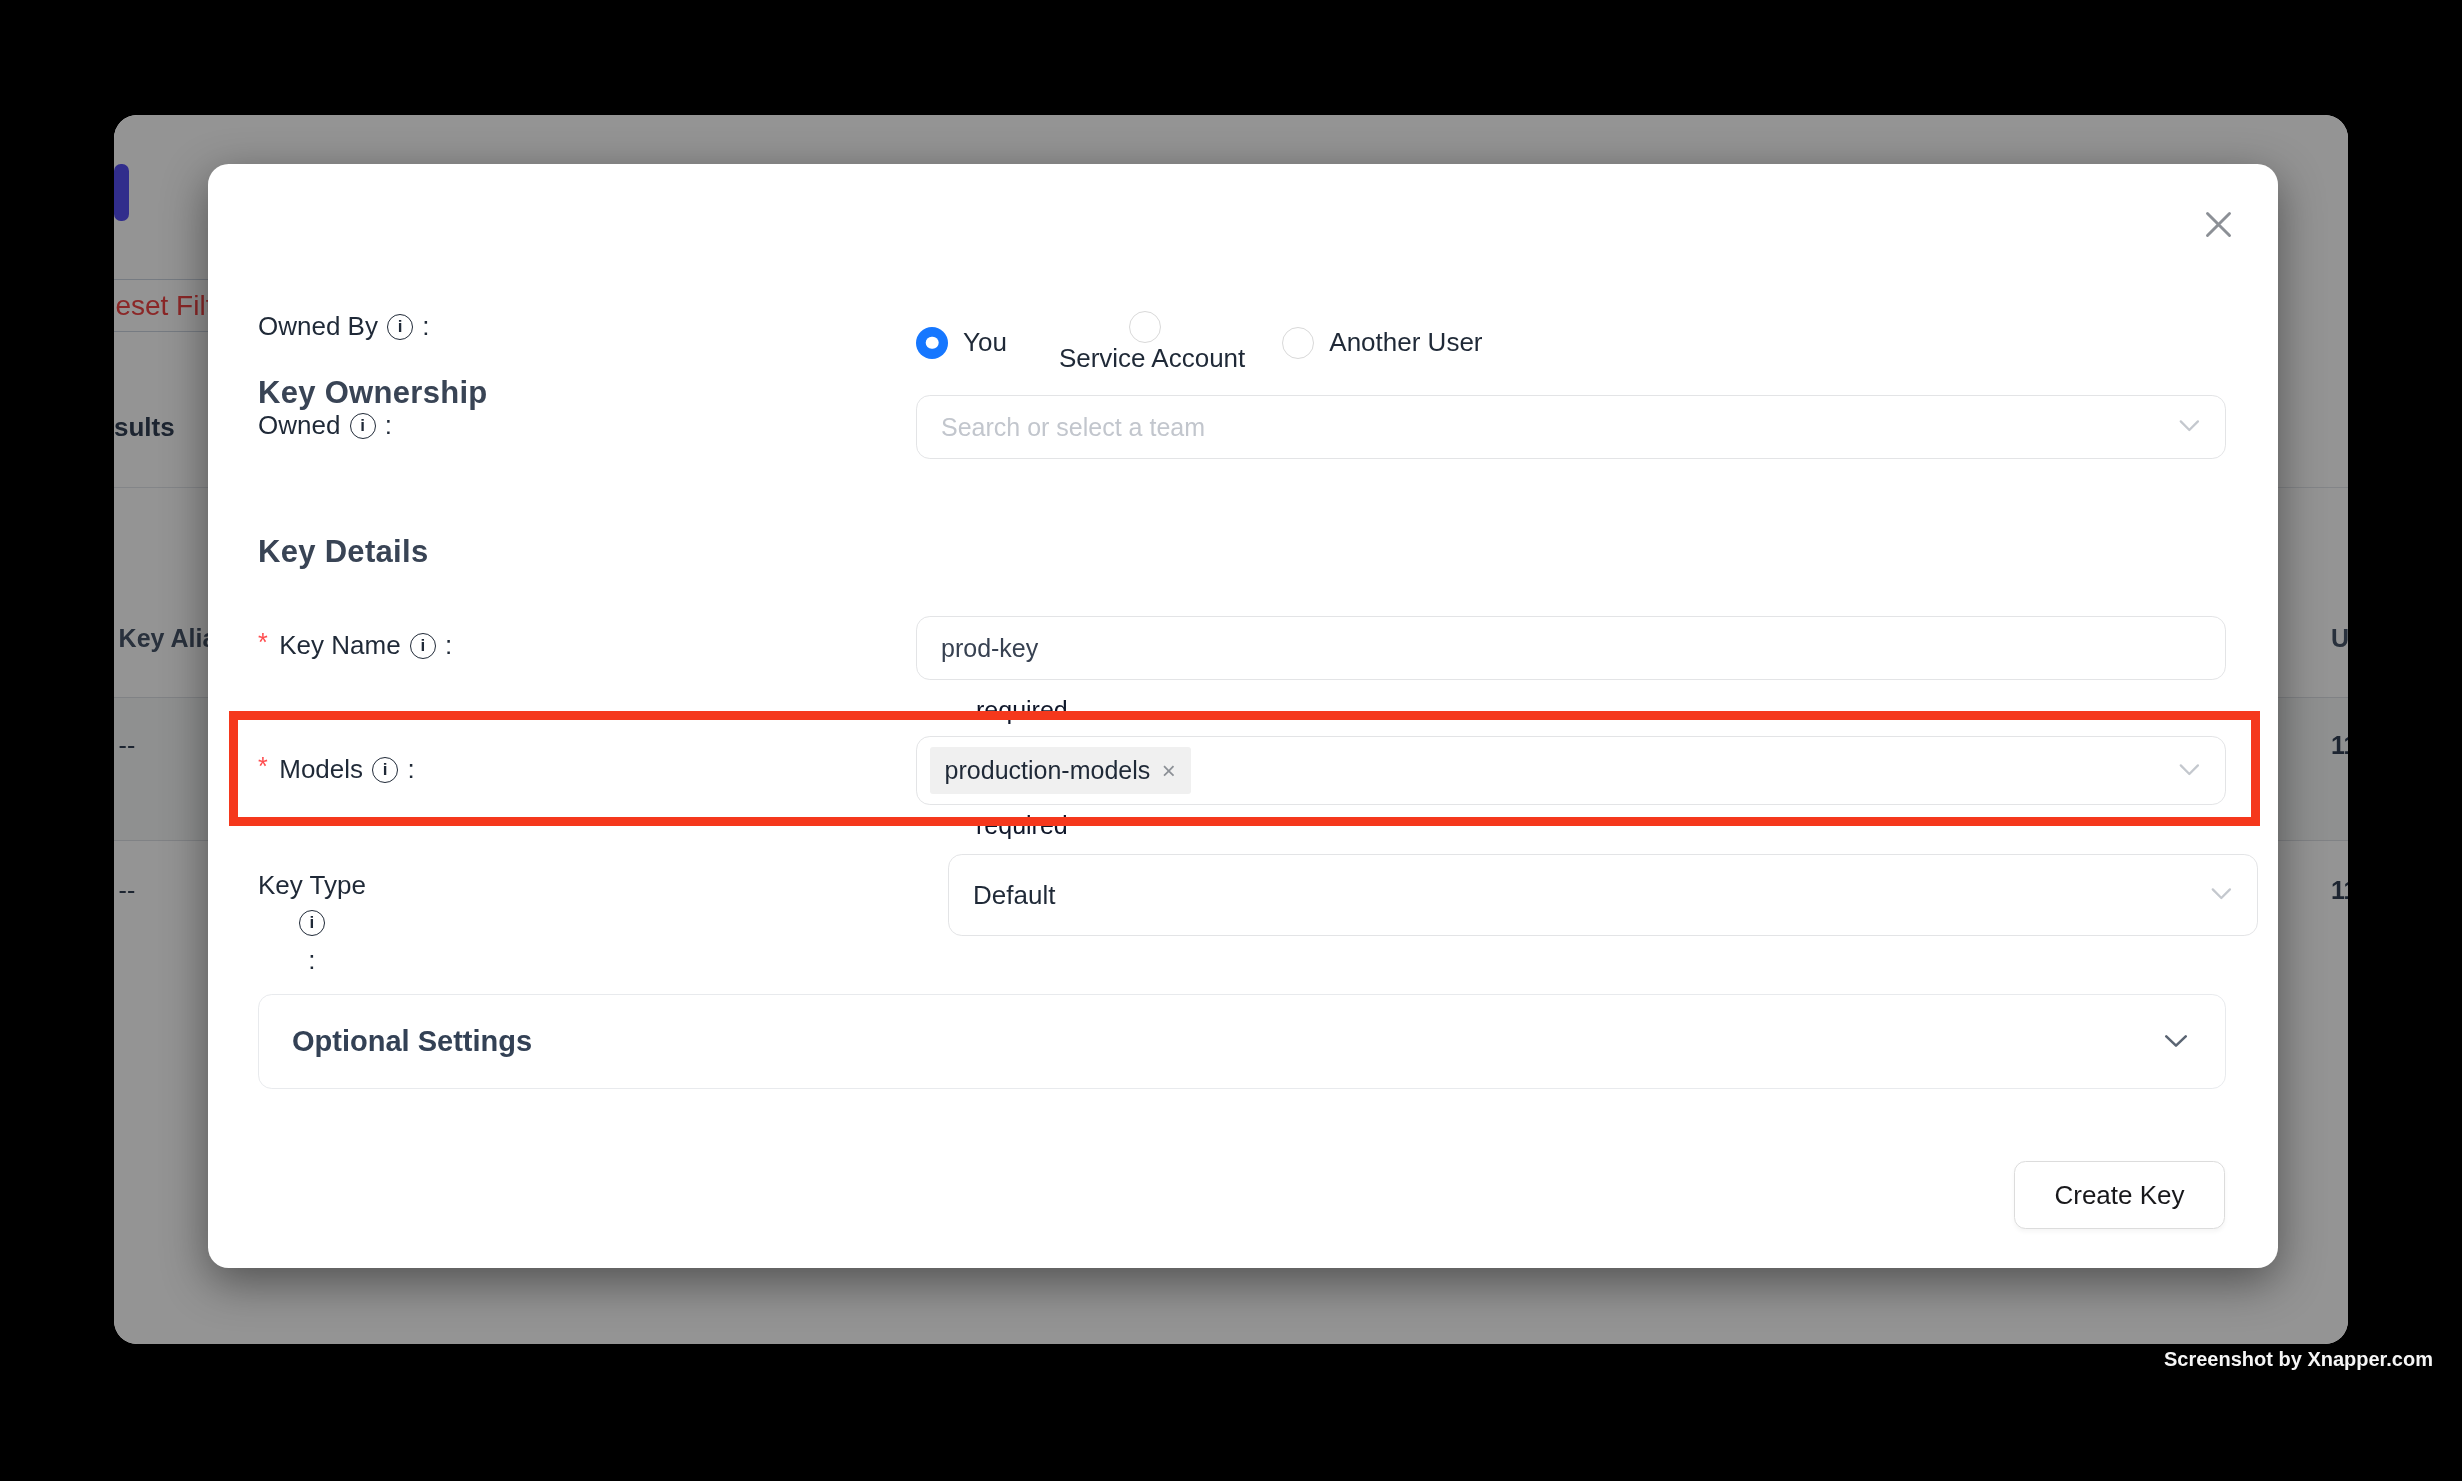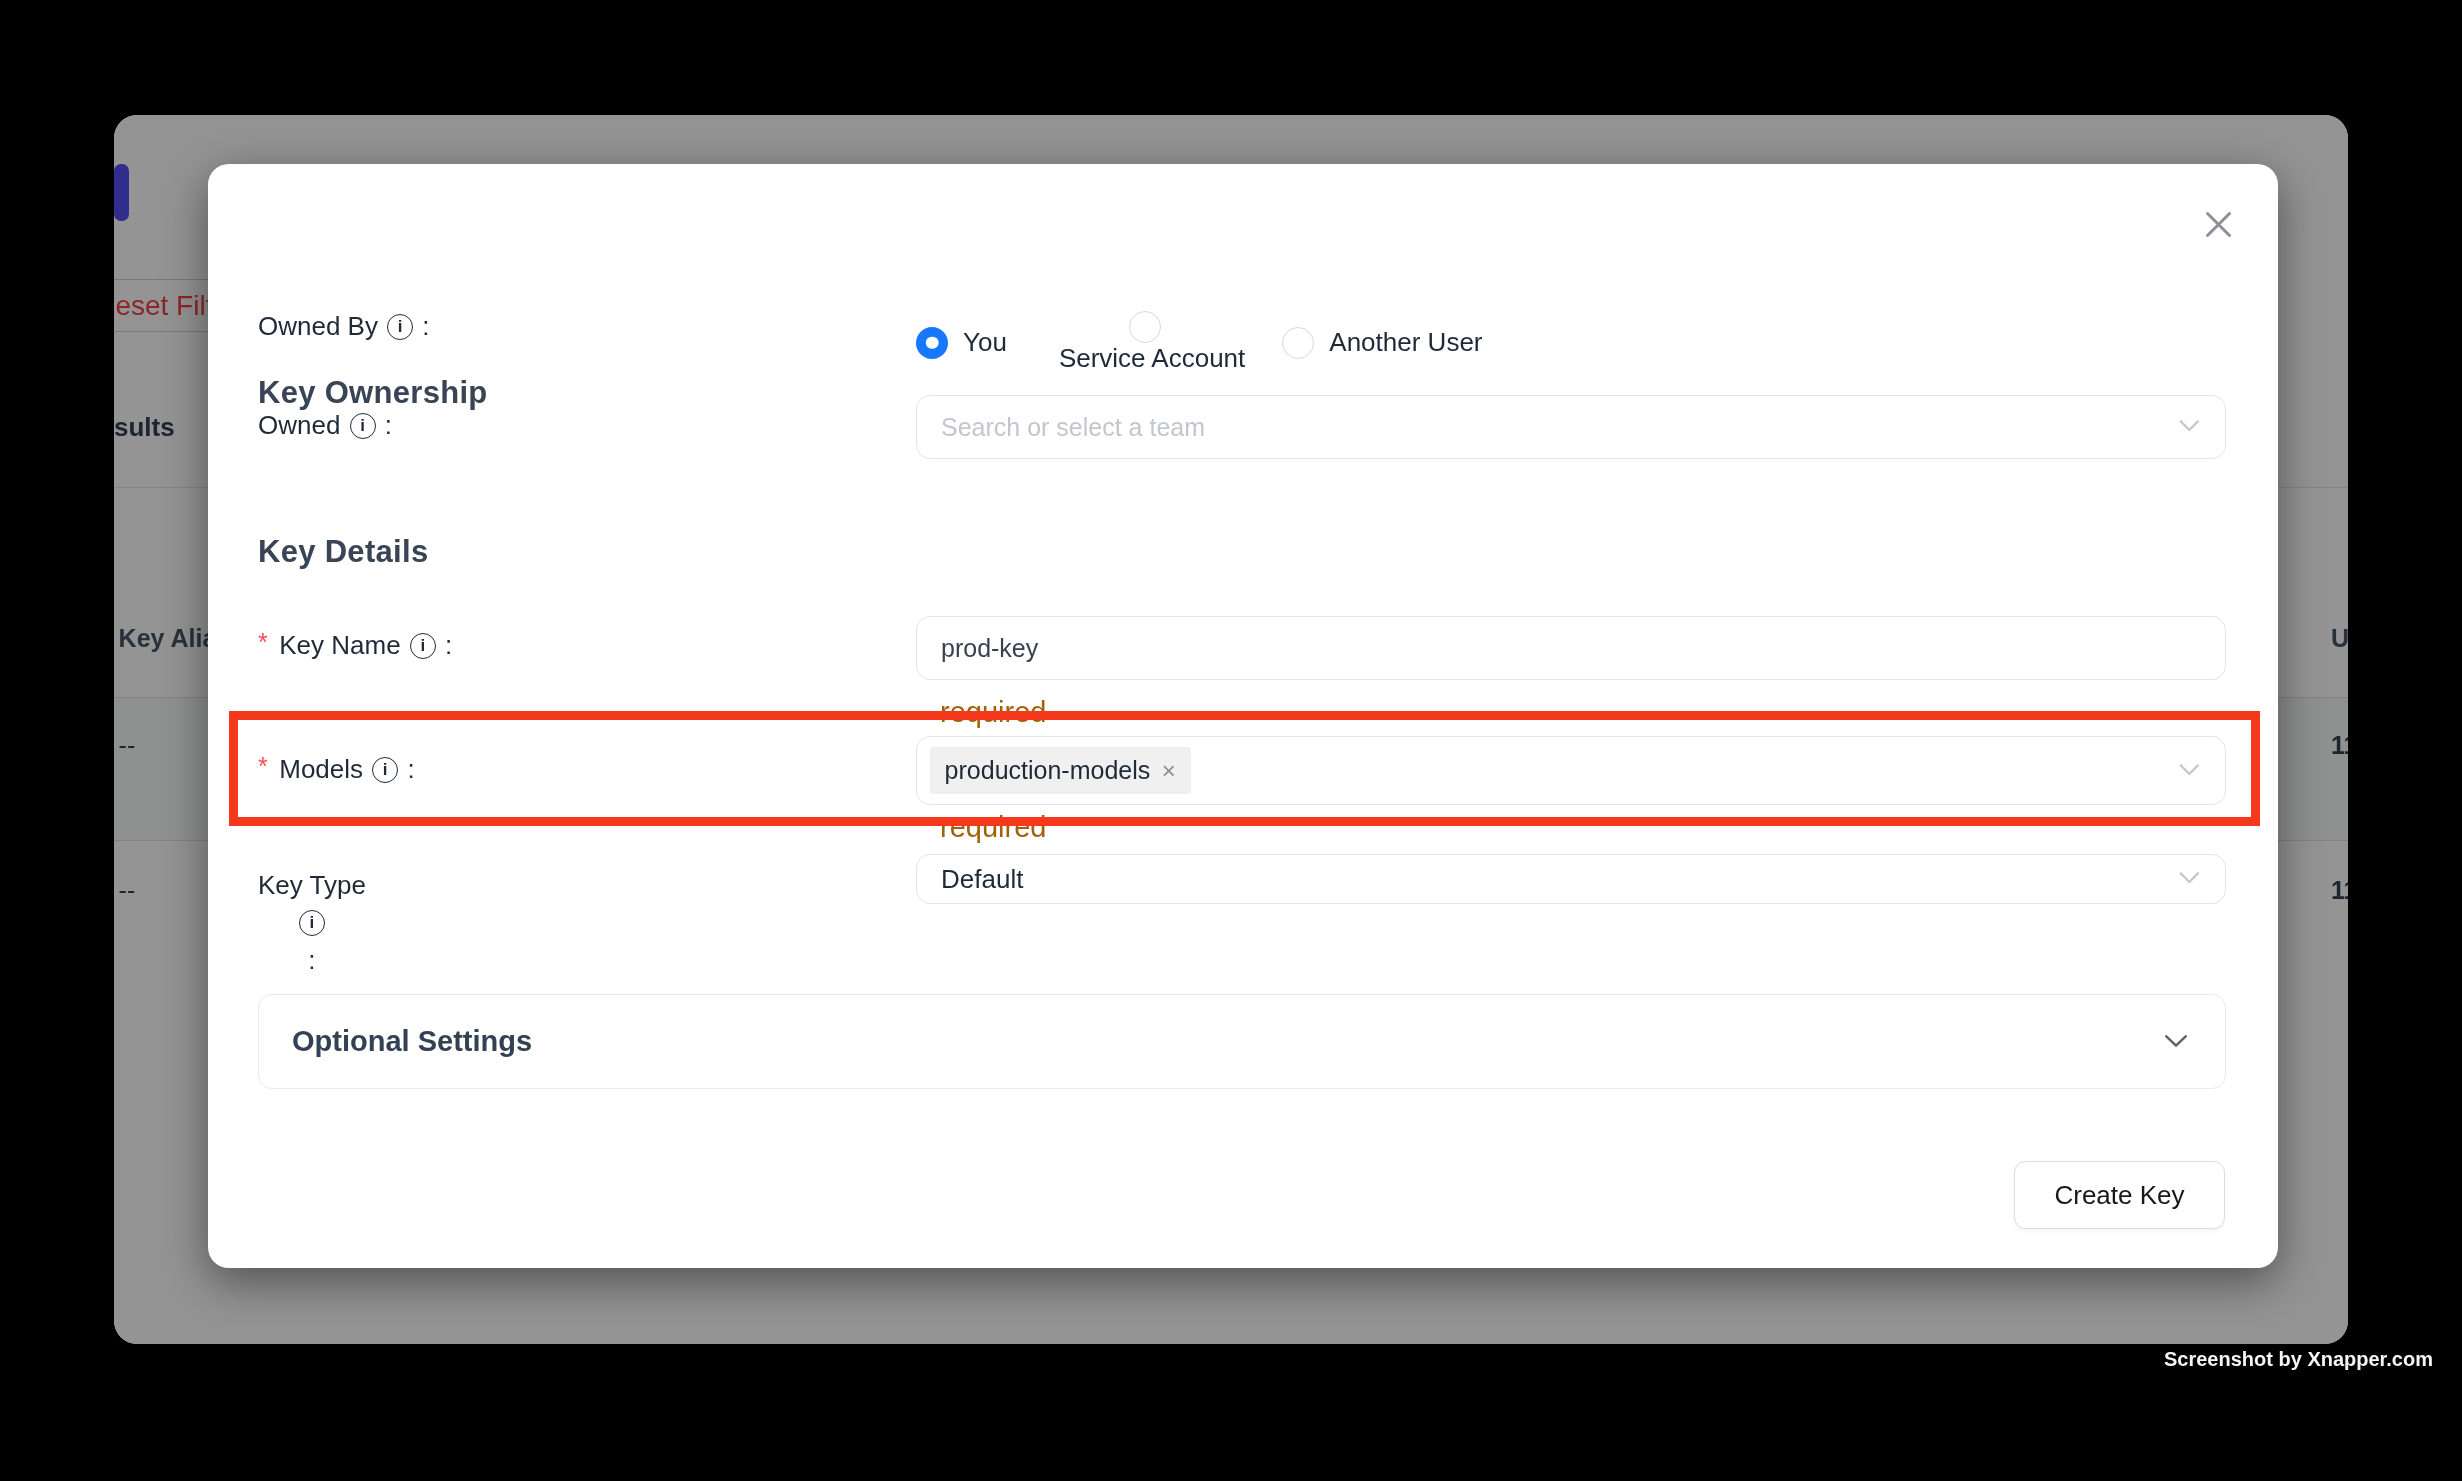--- a/index.html
+++ b/index.html
@@ -96,21 +96,21 @@
   .chevron { position:absolute; right:25px; top:50%; transform:translateY(-50%); }
 
   .tag {
     display:flex; align-items:center; background:#f0f0f0; border-radius:3px;
     height:47px; padding:0 15px; gap:11.5px;
   }
   .tag .tag-text { font-size:25px; color:#1f2937; white-space:nowrap; }
   .tag .tag-x { font-size:24px; color:#8c9096; cursor:pointer; line-height:1; }
 
   .validation-msg {
-    position:absolute; left:732px; font-size:29px; color:#a16207; white-space:nowrap;
+    position:absolute; left:768px; font-size:25px; color:#0f172a; white-space:nowrap;
   }
 
   .opt-panel {
     position:absolute; left:50px; top:830px; width:1968px; height:95px;
     border:1.7px solid #e8eaed; border-radius:13.8px; background:#fff;
     display:flex; align-items:center; padding:0 33px; cursor:pointer;
   }
   .opt-panel .opt-title { font-size:29px; font-weight:600; color:#334155; }
   .opt-panel .chevron { right:37px; }
 
@@ -237,21 +237,21 @@
         </svg>
     </span>
   </div>
   <div class="validation-msg" style="top:647px;">required</div>
 
   <div class="form-label" style="top:706px;flex-direction:column;">
     <span>Key Type</span>
     <span class="info-icon">i</span>
     <span class="colon">:</span>
   </div>
-  <div class="field" style="top:690px; height:50px;">
+  <div class="field" style="top:690px; height:82px;margin-left:32px;">
     <span class="value-dark">Default</span>
     <span class="chevron">
       <svg width="20.7" height="12.6" viewBox="0 0 36 22">
           <path d="M3 3 L18 18 L33 3" stroke="#c4c8ce" stroke-width="4" fill="none" stroke-linecap="round" stroke-linejoin="round"></path>
         </svg>
     </span>
   </div>
 
   <div class="opt-panel">
     <span class="opt-title">Optional Settings</span>

